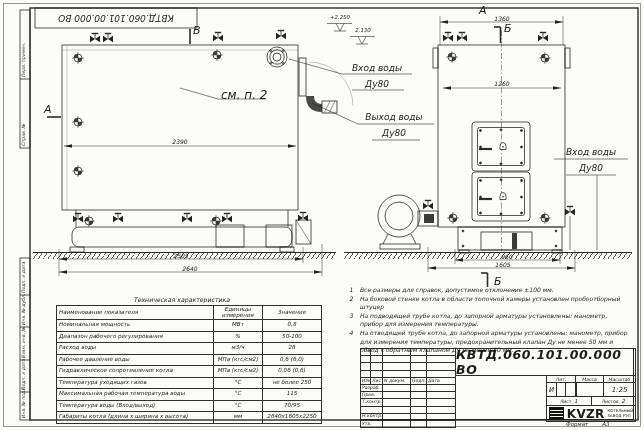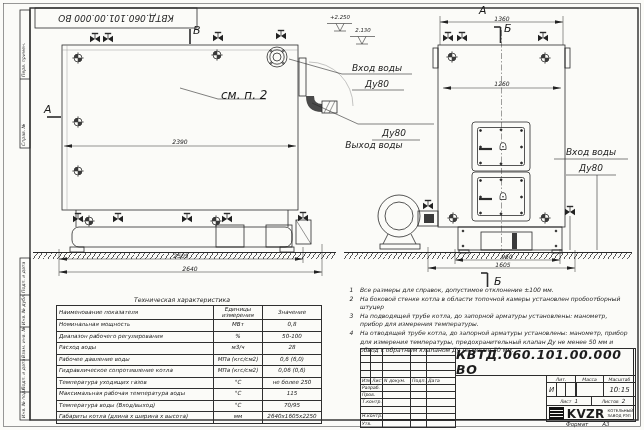--- a/index.html
+++ b/index.html
@@ -296,21 +296,21 @@
   <div class="lbl fs11" style="left:193px;top:24px;">В</div>
   <div class="lbl fs11" style="left:44px;top:103px;">А</div>
   <div class="lbl fs7" style="left:221px;top:88px;">см. п. 2</div>
   <div class="lbl fs6 ctr" style="left:160px;top:138px;width:40px;">2390</div>
   <div class="lbl fs6 ctr" style="left:160px;top:251.5px;width:42px;">2505</div>
   <div class="lbl fs6 ctr" style="left:168px;top:264.5px;width:44px;">2640</div>
   <div class="lbl fs5 ctr" style="left:327px;top:14px;width:26px;">+2.250</div>
   <div class="lbl fs5 ctr" style="left:350px;top:27px;width:26px;">2.130</div>
   <div class="lbl fs9 ctr" style="left:344px;top:63px;width:66px;">Вход воды</div>
   <div class="lbl fs9 ctr" style="left:344px;top:79px;width:66px;">Ду80</div>
-  <div class="lbl fs9 ctr" style="left:336px;top:112px;width:76px;margin-top:28px;">Выход воды</div>
+  <div class="lbl fs9 ctr" style="left:356px;top:112px;width:76px;">Выход воды</div>
   <div class="lbl fs9 ctr" style="left:356px;top:128px;width:76px;">Ду80</div>
 
   <div class="lbl fs11" style="left:479px;top:4px;">А</div>
   <div class="lbl fs6 ctr" style="left:484px;top:14.5px;width:36px;">1360</div>
   <div class="lbl fs11" style="left:504px;top:22px;">Б</div>
   <div class="lbl fs6 ctr" style="left:484px;top:80px;width:36px;">1260</div>
   <div class="lbl fs6 ctr" style="left:492px;top:252.5px;width:30px;">960</div>
   <div class="lbl fs6 ctr" style="left:486px;top:261px;width:34px;">1605</div>
   <div class="lbl fs11" style="left:494px;top:275px;">Б</div>
   <div class="lbl fs9 ctr" style="left:556px;top:147px;width:70px;">Вход воды</div>
@@ -481,21 +481,21 @@
 
 
     <div class="cell smallhdr" style="left:185px;top:26px;width:30px;height:8px;">Лит.</div>
     <div class="cell smallhdr" style="left:214px;top:26px;width:29px;height:8px;">Масса</div>
     <div class="cell smallhdr" style="left:242px;top:26px;width:33px;height:8px;">Масштаб</div>
 
     <div class="cell litval" style="left:185px;top:33px;width:11px;height:15px;">И</div>
     <div class="cell" style="left:195px;top:33px;width:10px;height:15px;"></div>
     <div class="cell" style="left:204px;top:33px;width:12px;height:15px;"></div>
     <div class="cell" style="left:214px;top:33px;width:29px;height:15px;"></div>
-    <div class="cell litval" style="left:242px;top:33px;width:33px;height:15px;">10:15</div>
+    <div class="cell litval" style="left:242px;top:33px;width:33px;height:15px;">1:25</div>
 
     <div class="cell sheetrow" style="left:185px;top:47px;width:46px;height:10px;">
       <span>Лист</span>
         <b>1</b>
     </div>
     <div class="cell sheetrow" style="left:230px;top:47px;width:45px;height:10px;">
       <span>Листов</span>
         <b>2</b>
     </div>
 

